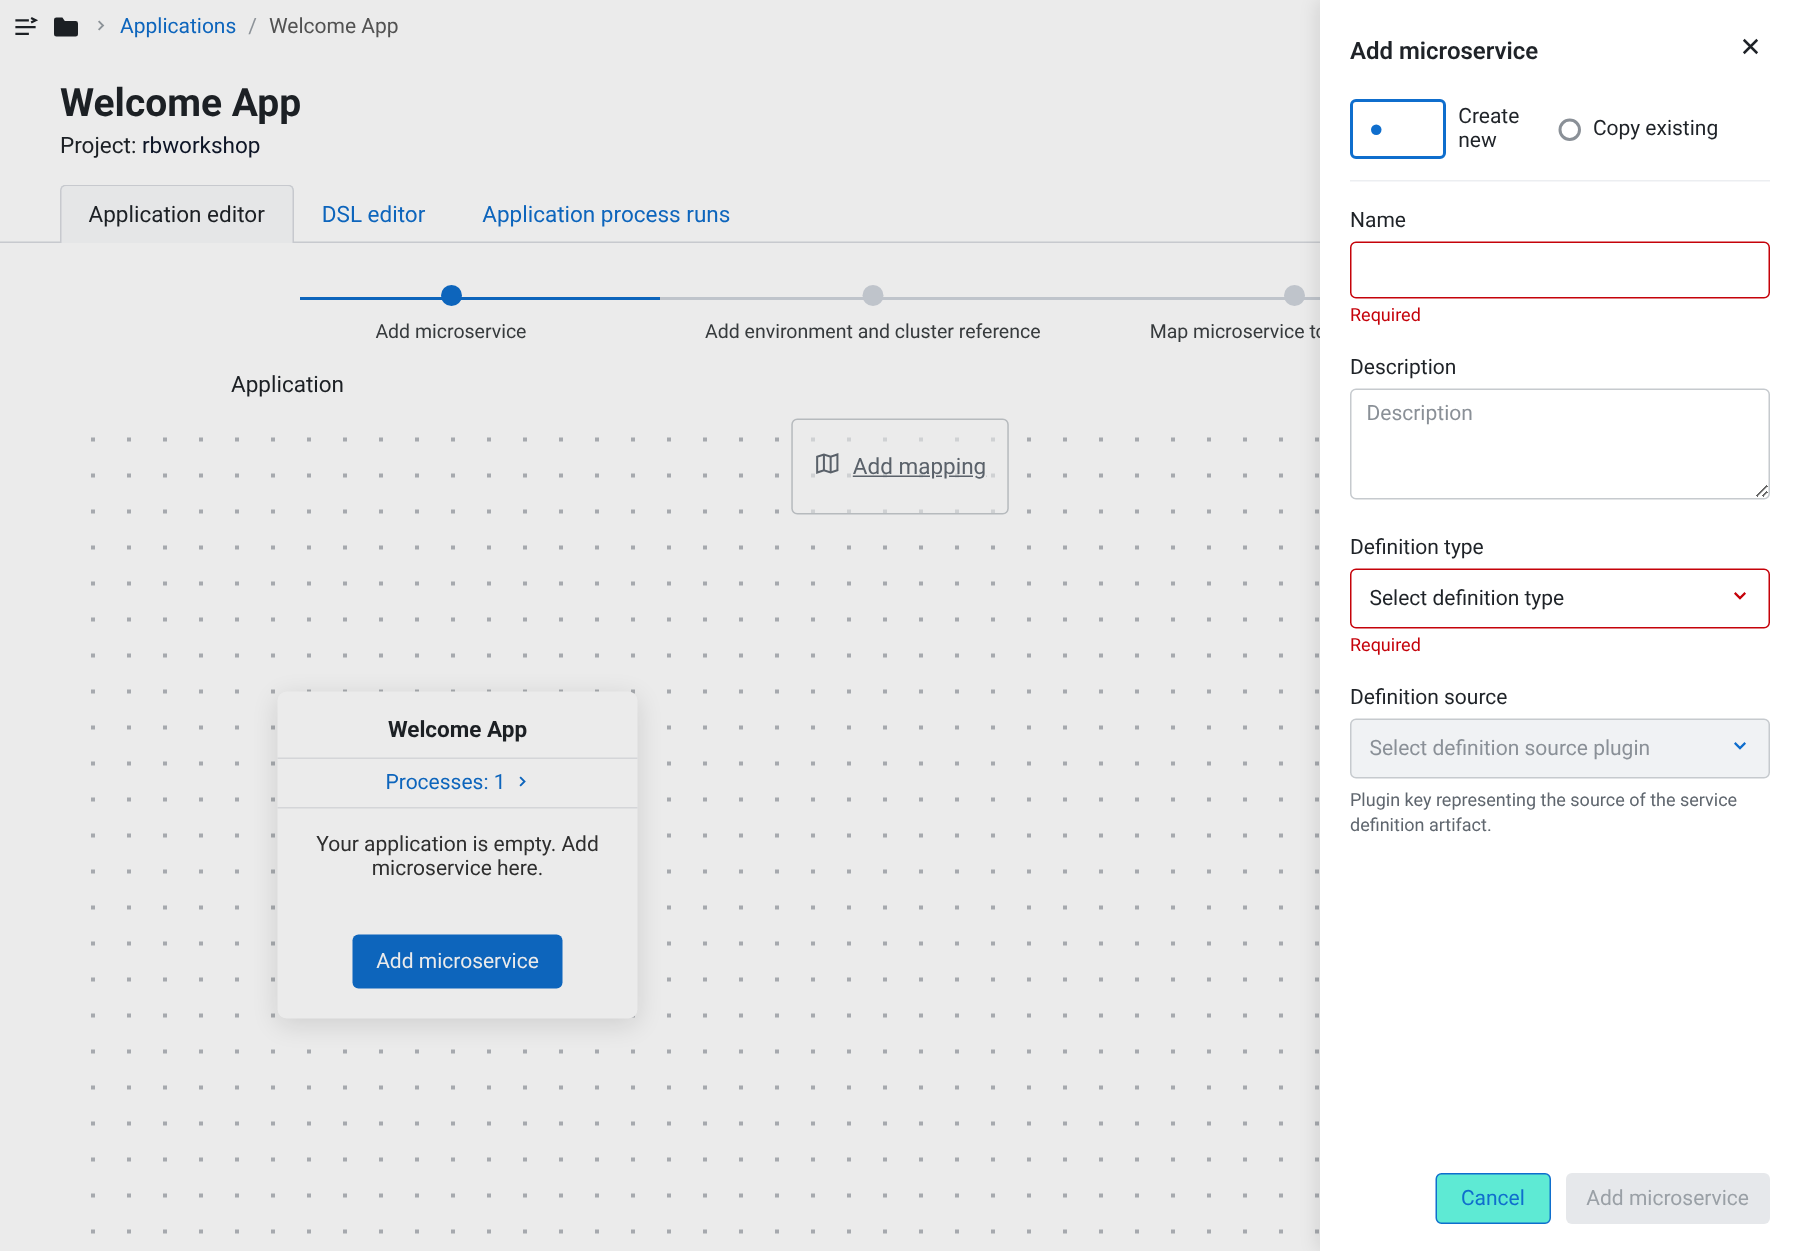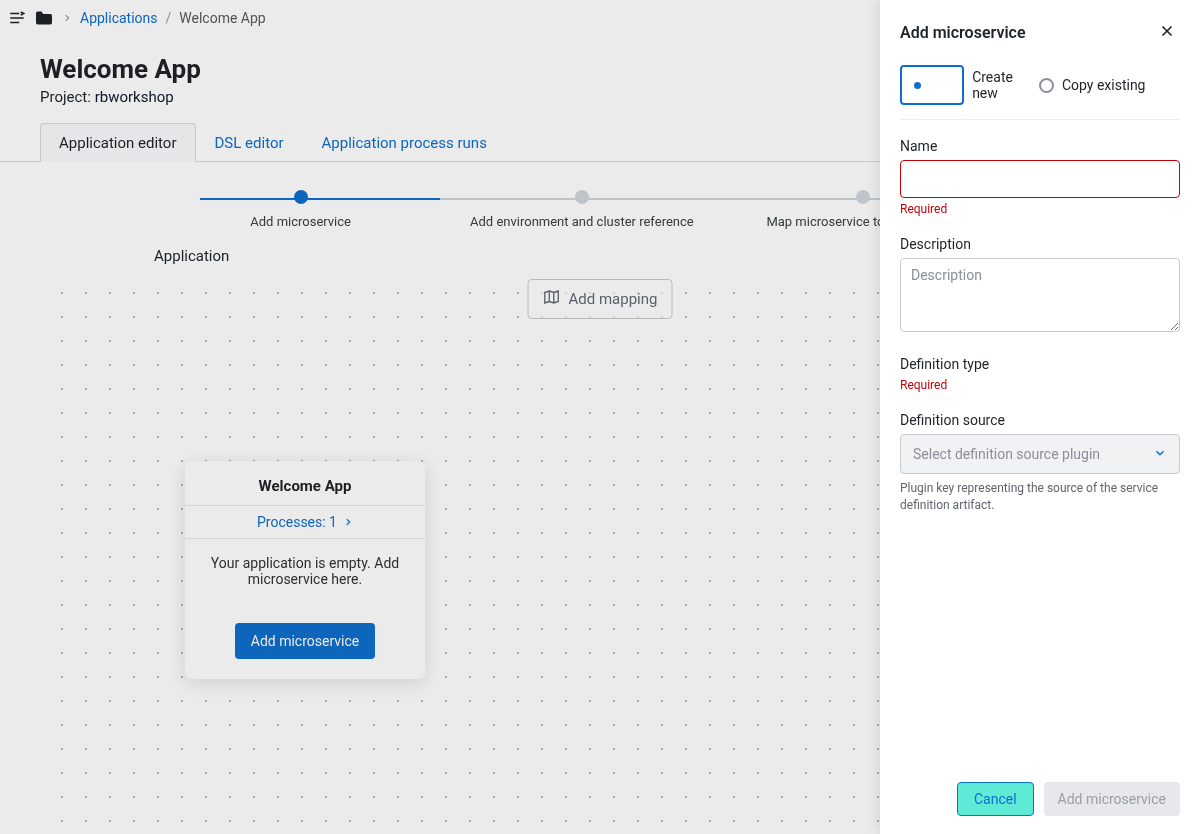--- a/index.html
+++ b/index.html
@@ -20,21 +20,21 @@
 .stepper { display: flex; align-items: center; margin-top: 28px; padding: 0 100px 0 120px; position: relative; }
 .step-line { position: absolute; top: 8px; left: 160px; right: 60px; height: 2px; background: #d0d5dd; z-index:0; }
 .step-line-done { position:absolute; top:8px; left:160px; width:240px; height:2px; background:#0f6ecd; z-index:1; }
 .step { flex: 1; text-align: center; position: relative; z-index:2; }
 .step-dot { width: 14px; height: 14px; border-radius: 50%; background: #d0d5dd; margin: 0 auto 10px; }
 .step.active .step-dot { background: #0f6ecd; }
 .step-label { font-size: 13px; color: #3c4043; white-space: nowrap; }
 .subhead { font-size: 15px; color: #1f2328; margin: 18px 0 6px 114px; }
 .canvas { position: relative; height: 570px; margin-top: 6px; }
 .dots-bg { position:absolute; inset:0; background-image: radial-gradient(circle, #b5b8bd 1.5px, transparent 1.5px); background-size: 24px 24px; background-position: 10px 10px; }
-.add-mapping { position:absolute; top:8px; left:50%; transform:translateX(-50%); display:flex; align-items:center; gap:8px; border:1px solid #c6cace; border-radius:4px; padding:8px 14px; color:#626a73; background:rgba(255,255,255,0.6); font-size:15px; cursor:pointer; }
+.add-mapping { position:absolute; top:8px; left:50%; transform:translateX(-50%); display:flex; align-items:center; gap:8px; border:1px solid #c6cace; border-radius:4px; padding:20px 14px; color:#626a73; background:rgba(255,255,255,0.6); font-size:15px; cursor:pointer;text-decoration:underline; }
 .add-mapping svg { width:18px; height:18px; }
 .card { position:absolute; left:145px; top:190px; width:240px; background:#fff; border-radius:6px; box-shadow:0 4px 18px rgba(0,0,0,0.12); }
 .card-title { text-align:center; font-weight:700; font-size:15px; padding:16px 10px 10px; color:#1f2328; }
 .card-link { display:flex; justify-content:center; align-items:center; gap:6px; font-size:14px; color:#0f6ecd; padding:8px 0; border-top:1px solid #e6e8eb; border-bottom:1px solid #e6e8eb; cursor:pointer; }
 .card-body { padding:16px 18px 20px; text-align:center; font-size:14px; color:#333; }
 .card-btn { display:block; margin:16px auto 0; background:#0f6ecd; color:#fff; border:none; border-radius:4px; padding:10px 16px; font-size:14px; cursor:pointer; }
 .side-stub { position:absolute; right:-10px; top:240px; width:50px; height:60px; background:#fff; box-shadow:-2px 2px 10px rgba(0,0,0,0.08); display:flex; align-items:center; padding-left:8px; font-size:14px; color:#333; }
 
 .drawer { position:absolute; top:0; right:0; bottom:0; width:320px; background:#fff; z-index:10; padding:18px 20px; box-shadow:-2px 0 12px rgba(0,0,0,0.1); display:flex; flex-direction:column; }
 .drawer-head { display:flex; justify-content:space-between; align-items:center; margin-bottom:18px; }
@@ -184,20 +184,28 @@
     <div class="err">Required</div>
   </div>
 
   <div class="field">
     <div class="field-label">Description</div>
     <textarea class="textarea" placeholder="Description" style=""></textarea>
   </div>
 
   <div class="field">
     <div class="field-label">Definition type</div>
+    <div class="sel err-border">
+      <span>Select definition type</span>
+      <span>
+        <svg viewBox="0 0 24 24" fill="none" stroke="#c5020a" stroke-width="2.5">
+            <path d="M6 9l6 6 6-6"></path>
+          </svg>
+      </span>
+    </div>
     <div class="err">Required</div>
   </div>
 
   <div class="field">
     <div class="field-label">Definition source</div>
     <div class="sel disabled">
       <span>Select definition source plugin</span>
       <span>
         <svg viewBox="0 0 24 24" fill="none" stroke="#0f6ecd" stroke-width="2.5">
             <path d="M6 9l6 6 6-6"></path>

